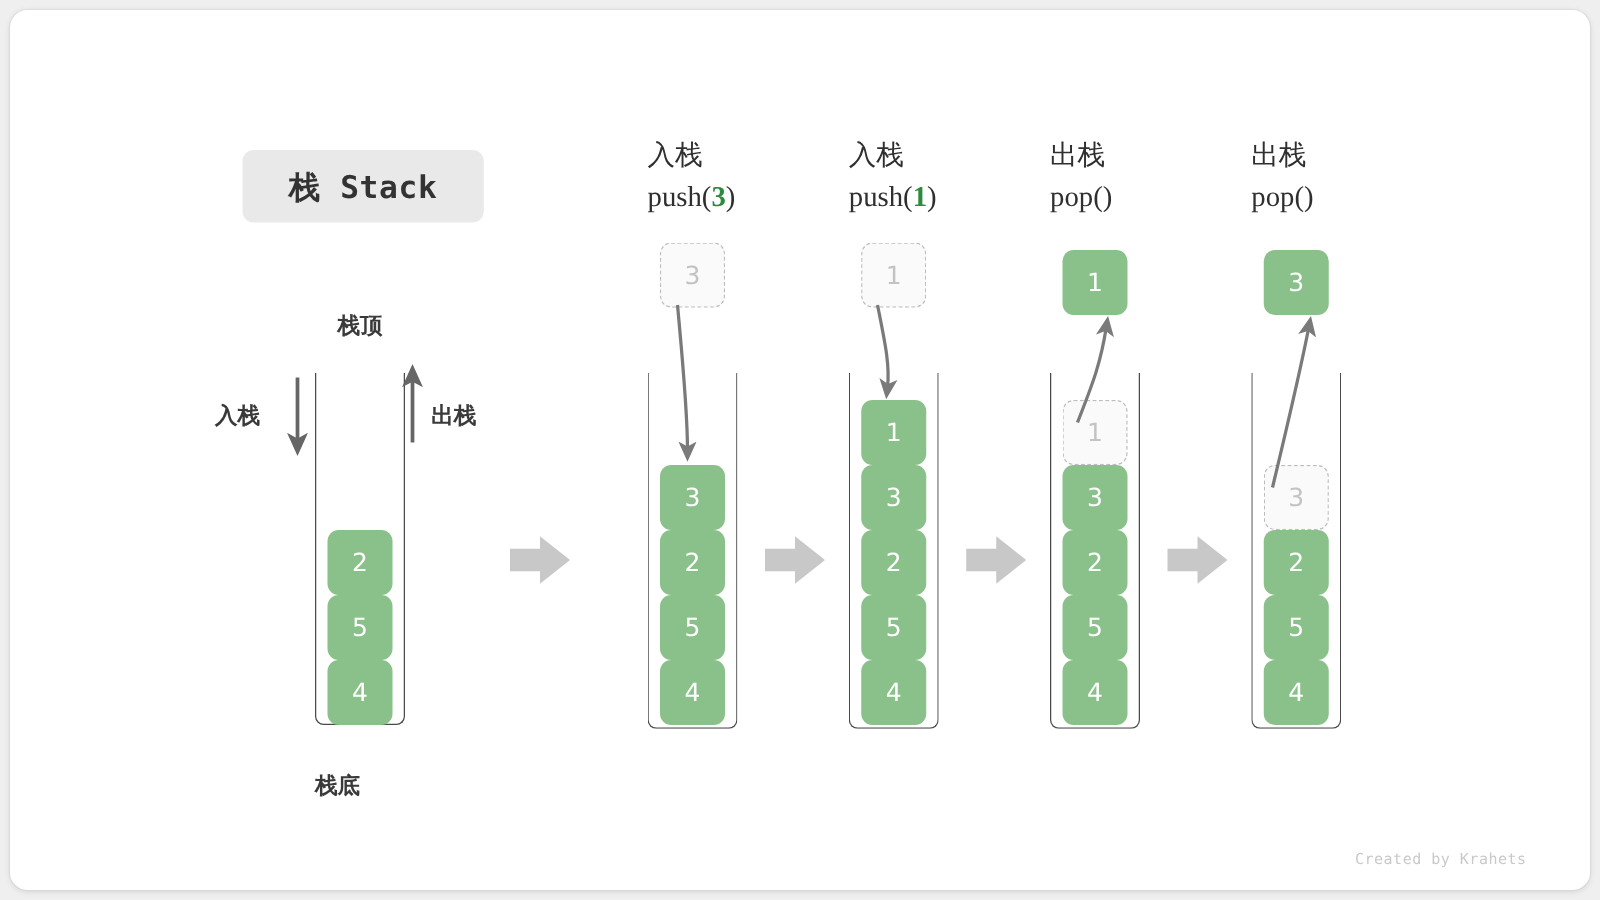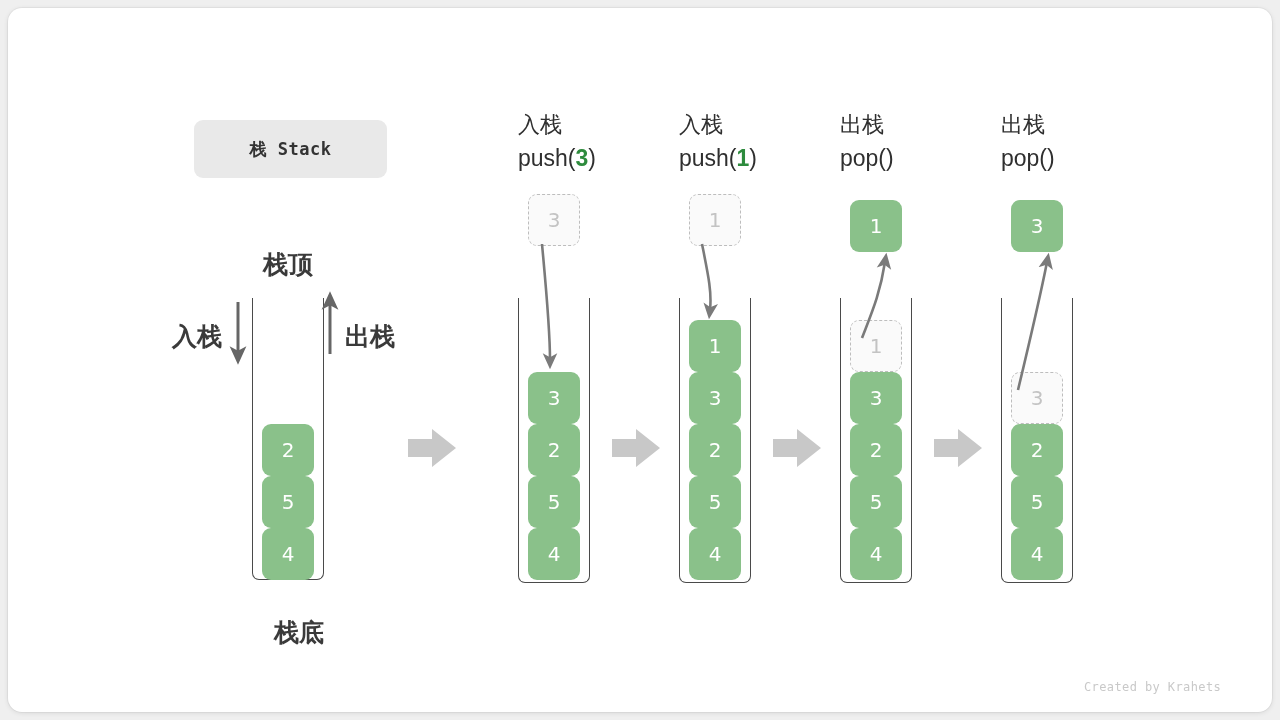--- a/index.html
+++ b/index.html
@@ -34,48 +34,48 @@
   
   #title-badge {
     left: 186px; top: 112px;
     width: 193px; height: 58px;
     background: #e9e9e9;
     border-radius: 9px;
     display: flex; align-items: center; justify-content: center;
   }
   #title-badge .title-text {
     font-family: "DejaVu Sans Mono", "Liberation Mono", monospace;
-    font-size: 17px;
+    font-size: 25px;
     font-weight: bold;
     color: #333333;
     letter-spacing: 0.5px;
   }
 
   
   .cn-label {
     font-family: "DejaVu Sans", "Liberation Sans", sans-serif;
-    font-size: 25px;
+    font-size: 18px;
     font-weight: bold;
     color: #3a3a3a;
     white-space: nowrap;
   }
   .op-label {
     text-align: left;
     white-space: nowrap;
   }
   .op-label .op-cn {
     font-family: "DejaVu Sans", "Liberation Sans", sans-serif;
     font-size: 22px;
     color: #2f2f2f;
     display: block;
     line-height: 26px;
     margin-bottom: 6px;
   }
   .op-label .op-code {
-    font-family: Liberation Sans, sans-serif;
+    font-family: Liberation Serif, serif;
     font-size: 23px;
     color: #2f2f2f;
     display: block;
     line-height: 28px;
     white-space: pre;
   }
   .op-label .op-arg { color: #2e8b3d; font-weight: bold; }
   .stack-box {
     position: absolute;
     border-left: 1.6px solid #4a4a4a;
@@ -134,21 +134,21 @@
   <div id="card" class="abs">
 
     <div id="title-badge" class="abs">
       <span class="title-text">栈 Stack</span>
     </div>
 
     <div class="abs" style="left:244px; top:240px; width:72px; text-align:center;">
       <span class="cn-label">栈顶</span>
     </div>
 
-    <div class="abs" style="left:244px; top:608px; width:72px; text-align:right;">
+    <div class="abs" style="left:244px; top:608px; width:72px; text-align:left;">
       <span class="cn-label">栈底</span>
     </div>
 
     <div class="abs" style="left:164px; top:312px;">
       <span class="cn-label">入栈</span>
     </div>
 
     <div class="abs" style="left:337px; top:312px;">
       <span class="cn-label">出栈</span>
     </div>

